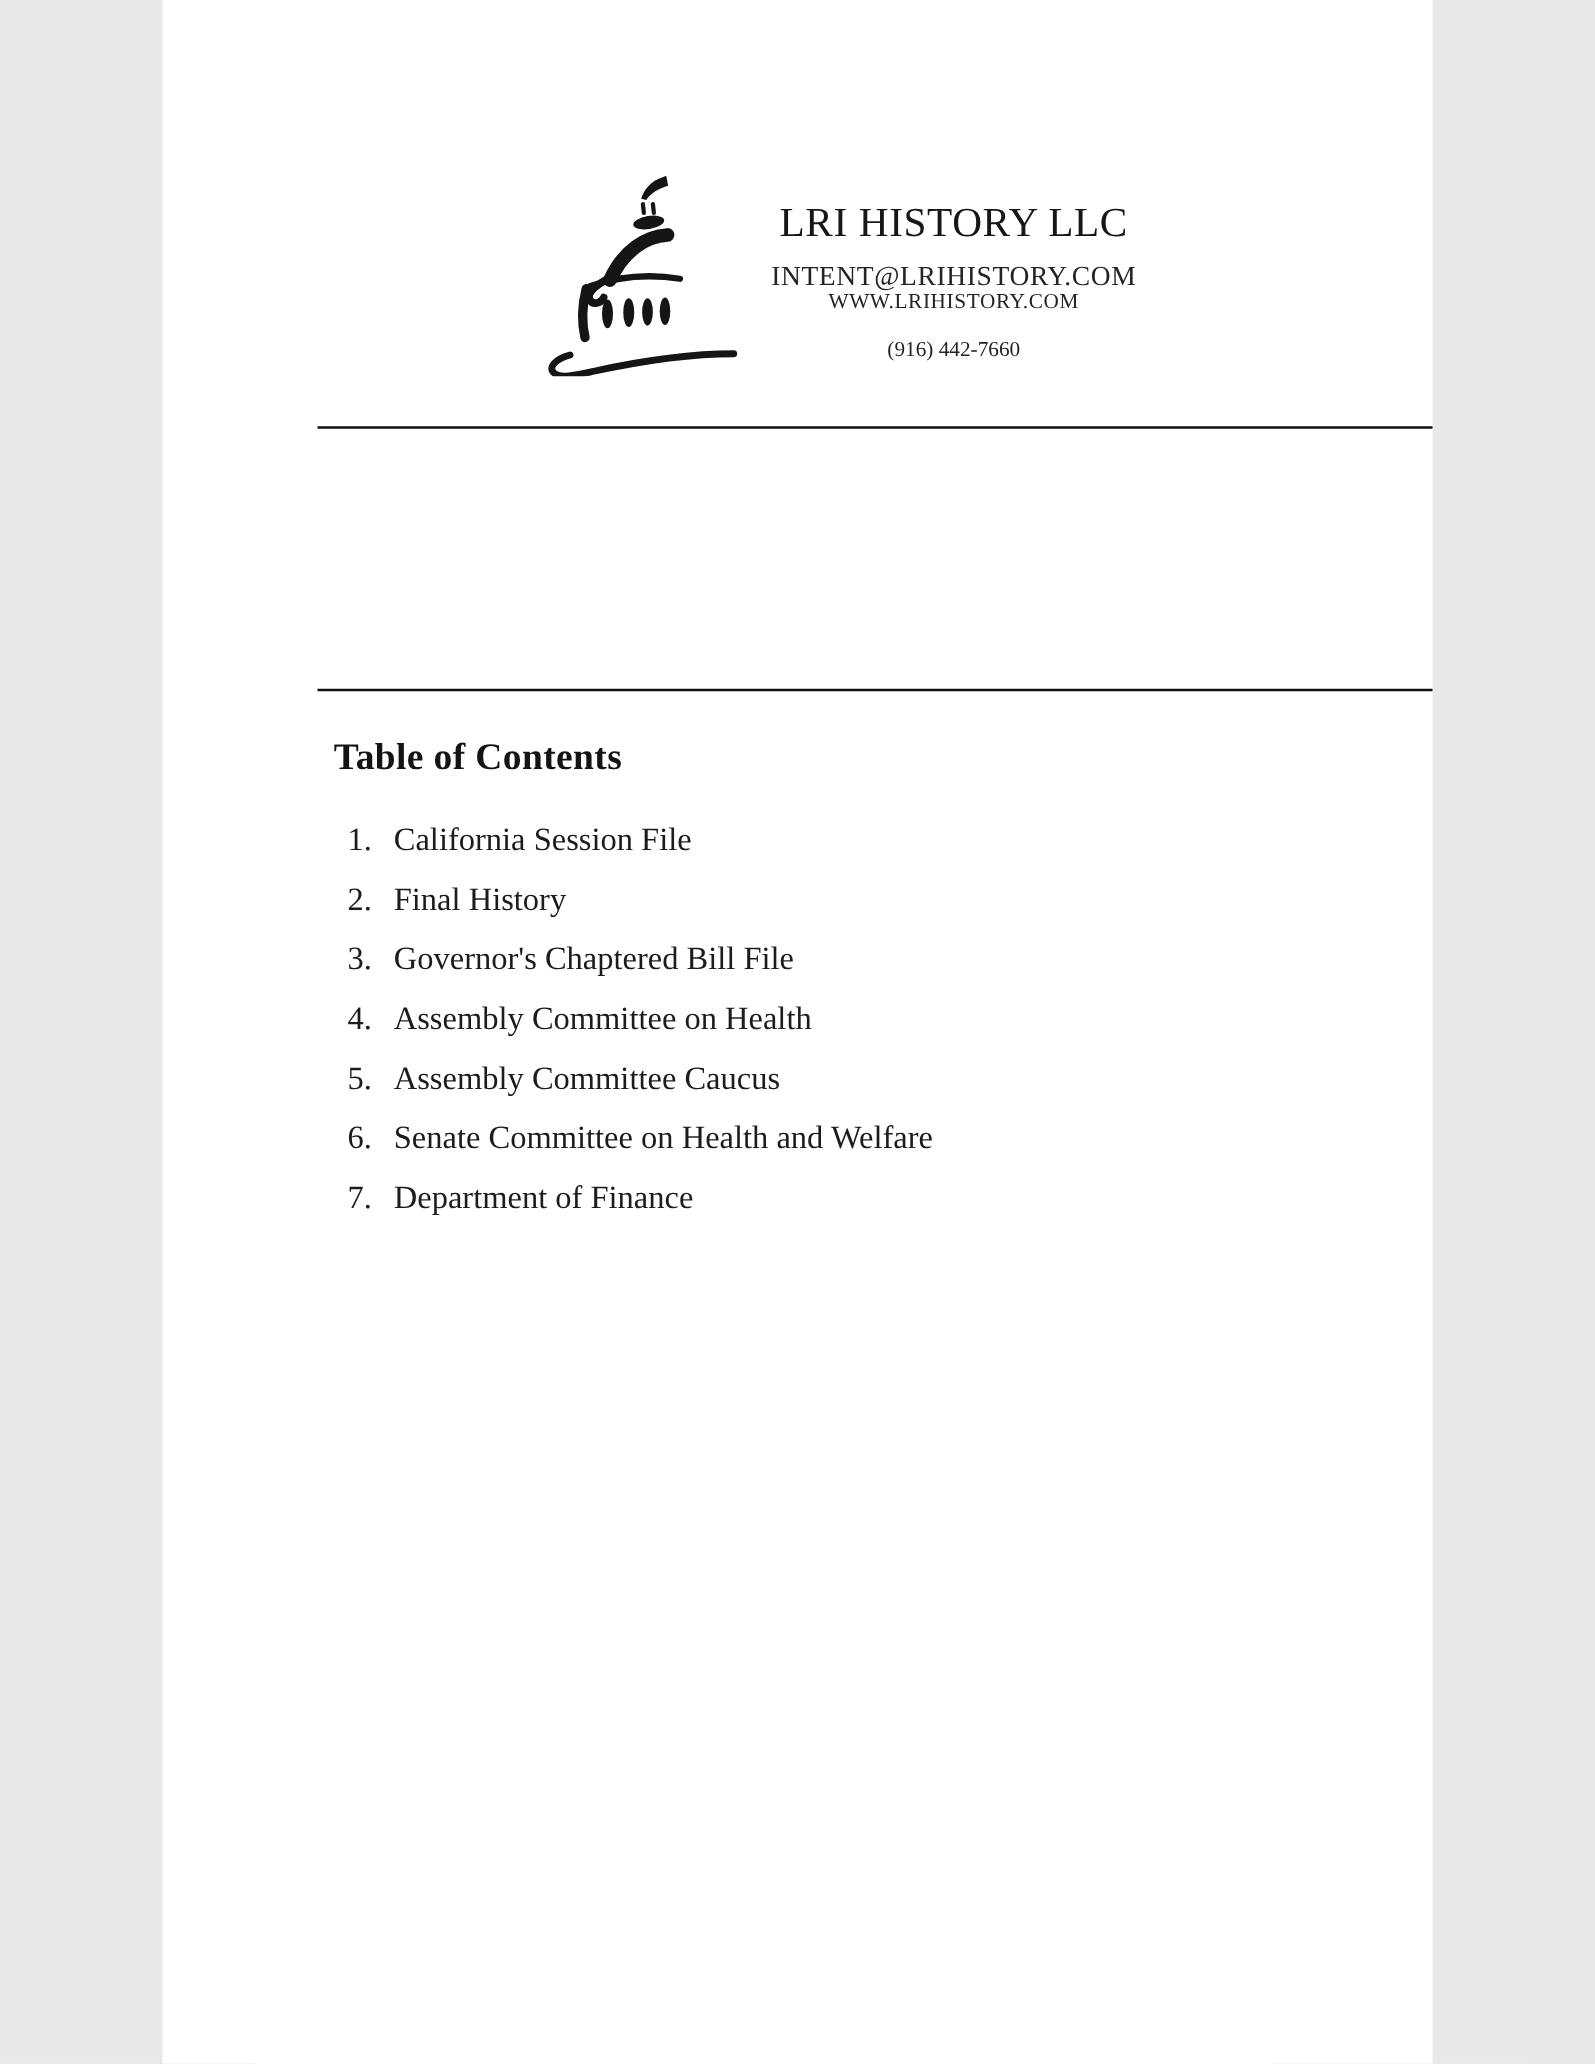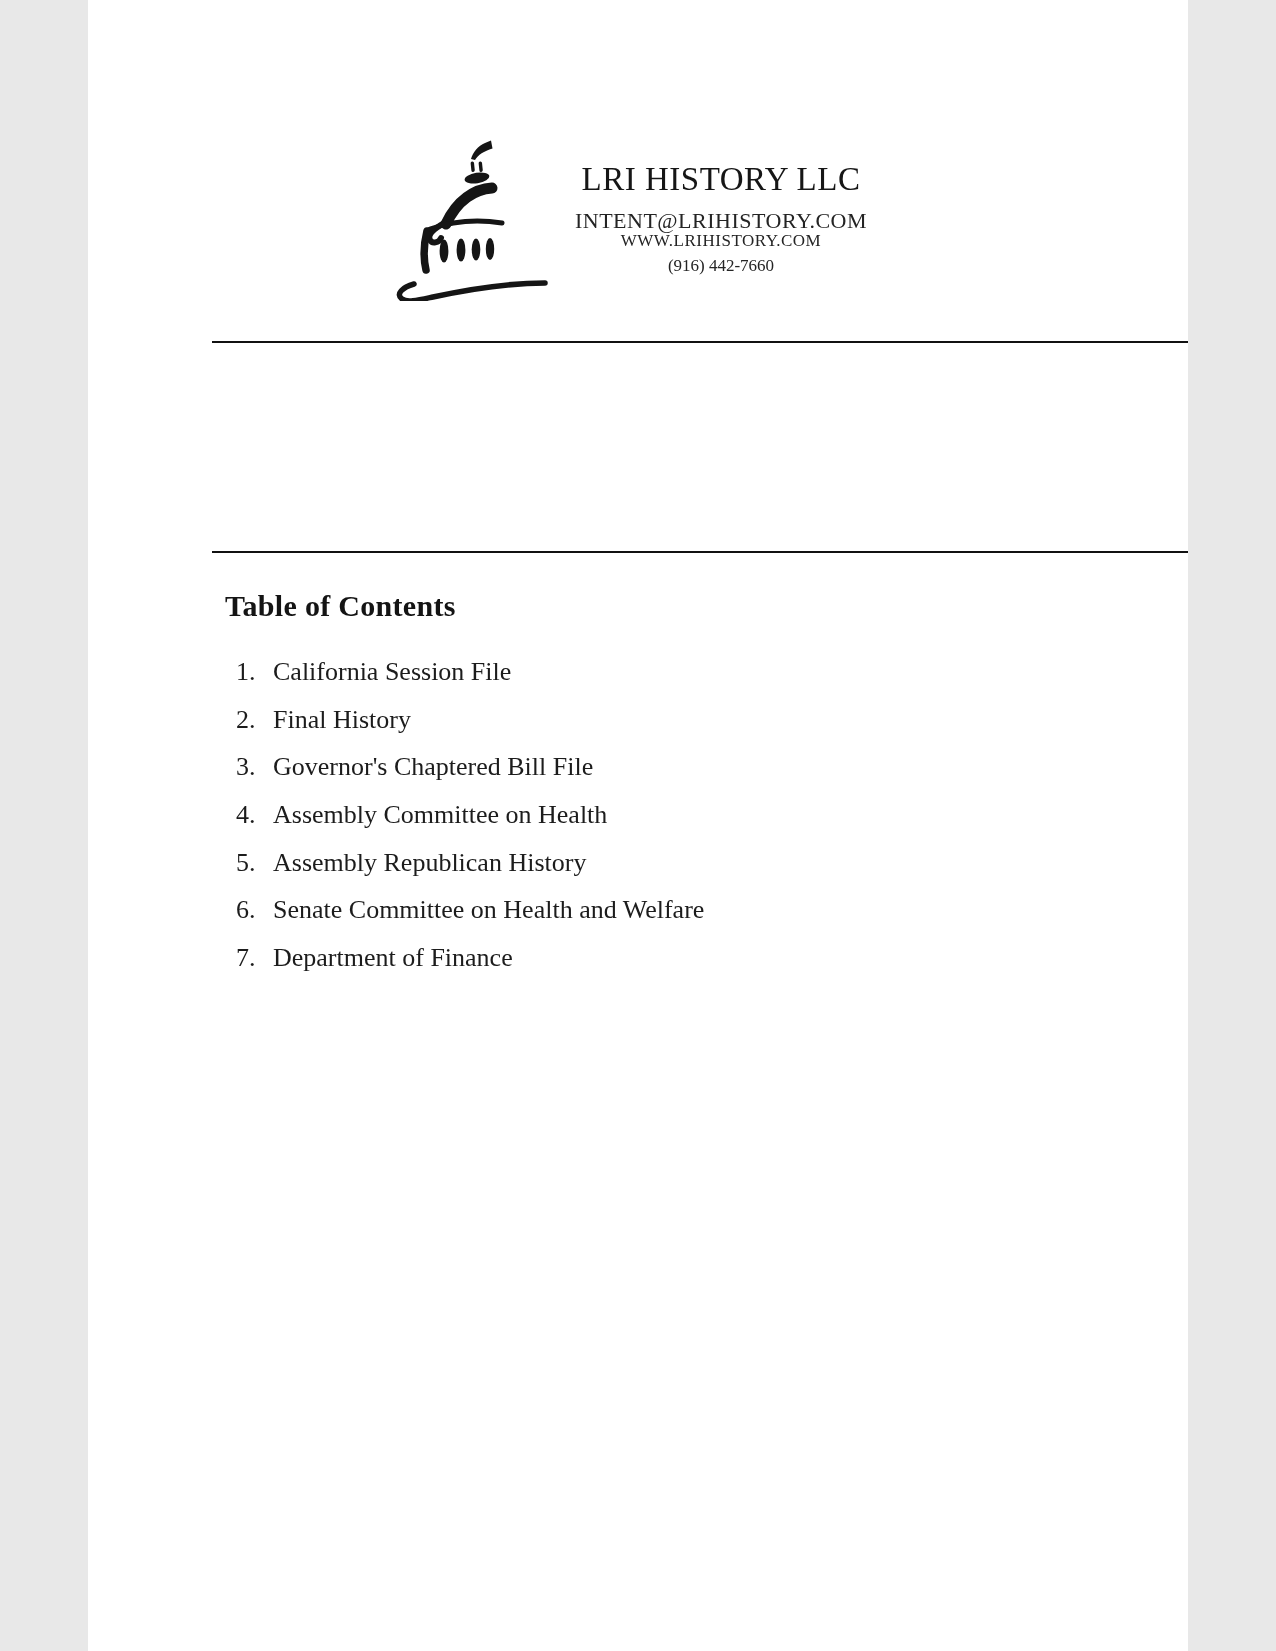--- a/index.html
+++ b/index.html
@@ -1,18 +1,18 @@
 <!DOCTYPE html>
 <html><head>
 <meta charset="utf-8">
 <style>
   html, body { margin: 0; padding: 0; background: #e8e8e8; }
   .page {
     position: relative;
-    width: 1100px;
+    width: 1016px;
     height: 1651px;
     margin: 0 auto;
     background: #ffffff;
     font-family: "Liberation Serif", "DejaVu Serif", serif;
     overflow: hidden;
   }
 
   
   .logo {
     position: absolute;
@@ -32,21 +32,21 @@
   .company-name {
     font-size: 33px;
     line-height: 36px;
     letter-spacing: 0.5px;
     color: #161616;
     white-space: nowrap;
   }
   .contact-line { white-space: nowrap; color: #242424; }
   .contact-email   { margin-top: 14px; font-size: 22px; line-height: 20px; letter-spacing: 0.5px; }
   .contact-website { margin-top: 0; font-size: 17px; line-height: 19px; letter-spacing: 0.5px; }
-  .contact-phone   { margin-top: 6px; font-size: 17px; line-height: 19px; }
+  .contact-phone   { margin-top: 20px; font-size: 17px; line-height: 19px; }
 
   
   .rule {
     position: absolute;
     left: 124px;
     width: 979px;
     height: 2px;
     background: #111111;
   }
   .rule-top    { top: 341px; }
@@ -157,21 +157,21 @@
     <div class="toc-row">
       <span class="toc-number">3.</span>
       <span class="toc-label">Governor's Chaptered Bill File</span>
     </div>
     <div class="toc-row">
       <span class="toc-number">4.</span>
       <span class="toc-label">Assembly Committee on Health</span>
     </div>
     <div class="toc-row">
       <span class="toc-number">5.</span>
-      <span class="toc-label">Assembly Republican History</span>
+      <span class="toc-label">Assembly Committee Caucus</span>
     </div>
     <div class="toc-row">
       <span class="toc-number">6.</span>
       <span class="toc-label">Senate Committee on Health and Welfare</span>
     </div>
     <div class="toc-row">
       <span class="toc-number">7.</span>
       <span class="toc-label">Department of Finance</span>
     </div>
   </div>

